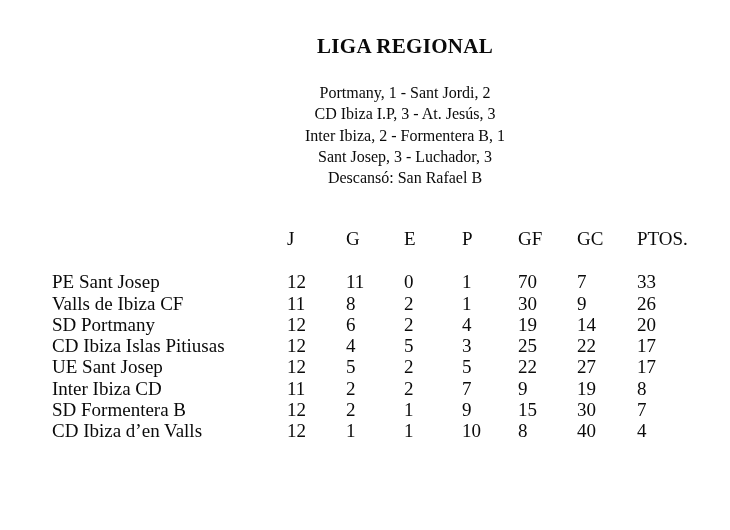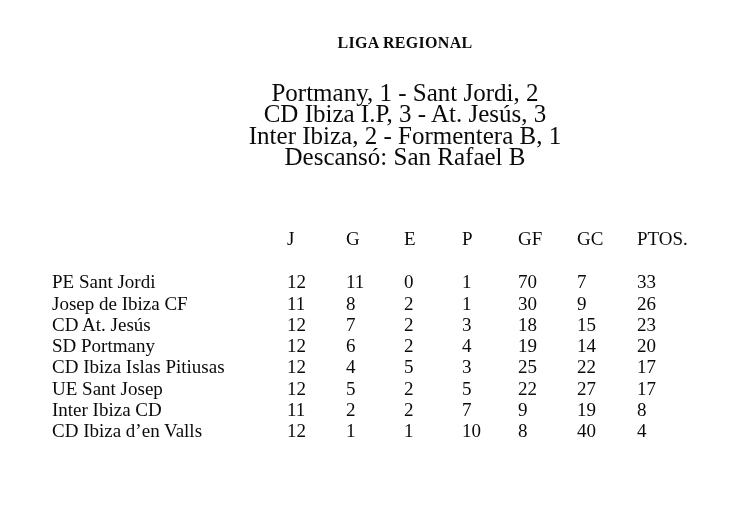--- a/index.html
+++ b/index.html
@@ -15,31 +15,31 @@
     font-family: "Liberation Serif", "DejaVu Serif", serif;
     color: #0a0a0a;
   }
   .page-title {
     position: absolute;
     left: 80px;
     top: 34px;
     width: 650px;
     margin: 0;
     text-align: center;
-    font-size: 16px;
+    font-size: 21px;
     font-weight: bold;
     letter-spacing: 0.3px;
   }
   .results-block {
     position: absolute;
     left: 80px;
     top: 82px;
     width: 650px;
     text-align: center;
-    font-size: 25px;
+    font-size: 16px;
     line-height: 21.3px;
     white-space: nowrap;
   }
   table.standings {
     position: absolute;
     left: 52px;
     top: 228px;
     border-collapse: collapse;
     table-layout: fixed;
     font-size: 19px;
@@ -69,20 +69,21 @@
 </style>
 </head>
 <body>
 
 <h1 class="page-title">LIGA REGIONAL</h1>
 
 <div class="results-block">
   <div>Portmany, 1 - Sant Jordi, 2</div>
   <div>CD Ibiza I.P, 3 - At. Jesús, 3</div>
   <div>Inter Ibiza, 2 - Formentera B, 1</div>
+  <div>Sant Josep, 3 - Luchador, 3</div>
   <div>Descansó: San Rafael B</div>
 </div>
 
 <table class="standings">
   <colgroup>
     <col class="c-team">
       <col class="c-j">
       <col class="c-g">
       <col class="c-e">
     <col class="c-p">
@@ -101,48 +102,38 @@
       <th>GC</th>
       <th>PTOS.</th>
     </tr>
   </thead>
   <tbody>
     <tr class="spacer-row">
         <td colspan="8"></td>
       </tr>
 
     <tr>
-      <td>PE Sant Jordi</td>
+      <td>PE Sant Josep</td>
       <td>12</td>
       <td>11</td>
       <td>0</td>
       <td>1</td>
       <td>70</td>
       <td>7</td>
       <td>33</td>
     </tr>
     <tr>
-      <td>Josep de Ibiza CF</td>
+      <td>Valls de Ibiza CF</td>
       <td>11</td>
       <td>8</td>
       <td>2</td>
       <td>1</td>
       <td>30</td>
       <td>9</td>
       <td>26</td>
-    </tr>
-    <tr>
-      <td>CD At. Jesús</td>
-      <td>12</td>
-      <td>7</td>
-      <td>2</td>
-      <td>3</td>
-      <td>18</td>
-      <td>15</td>
-      <td>23</td>
     </tr>
     <tr>
       <td>SD Portmany</td>
       <td>12</td>
       <td>6</td>
       <td>2</td>
       <td>4</td>
       <td>19</td>
       <td>14</td>
       <td>20</td>
@@ -171,20 +162,30 @@
       <td>Inter Ibiza CD</td>
       <td>11</td>
       <td>2</td>
       <td>2</td>
       <td>7</td>
       <td>9</td>
       <td>19</td>
       <td>8</td>
     </tr>
     <tr>
+      <td>SD Formentera B</td>
+      <td>12</td>
+      <td>2</td>
+      <td>1</td>
+      <td>9</td>
+      <td>15</td>
+      <td>30</td>
+      <td>7</td>
+    </tr>
+    <tr>
       <td>CD Ibiza d’en Valls</td>
       <td>12</td>
       <td>1</td>
       <td>1</td>
       <td>10</td>
       <td>8</td>
       <td>40</td>
       <td>4</td>
     </tr>
   </tbody>

